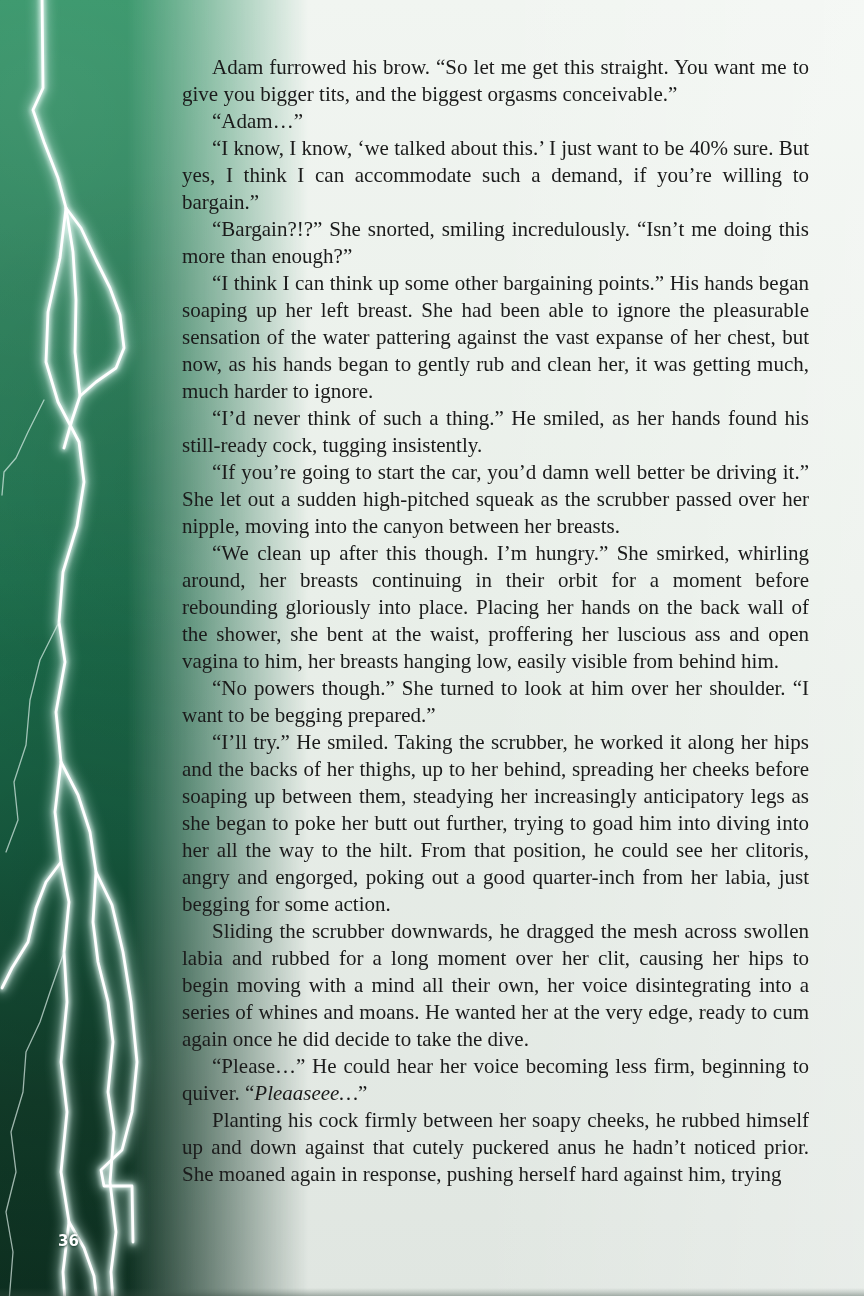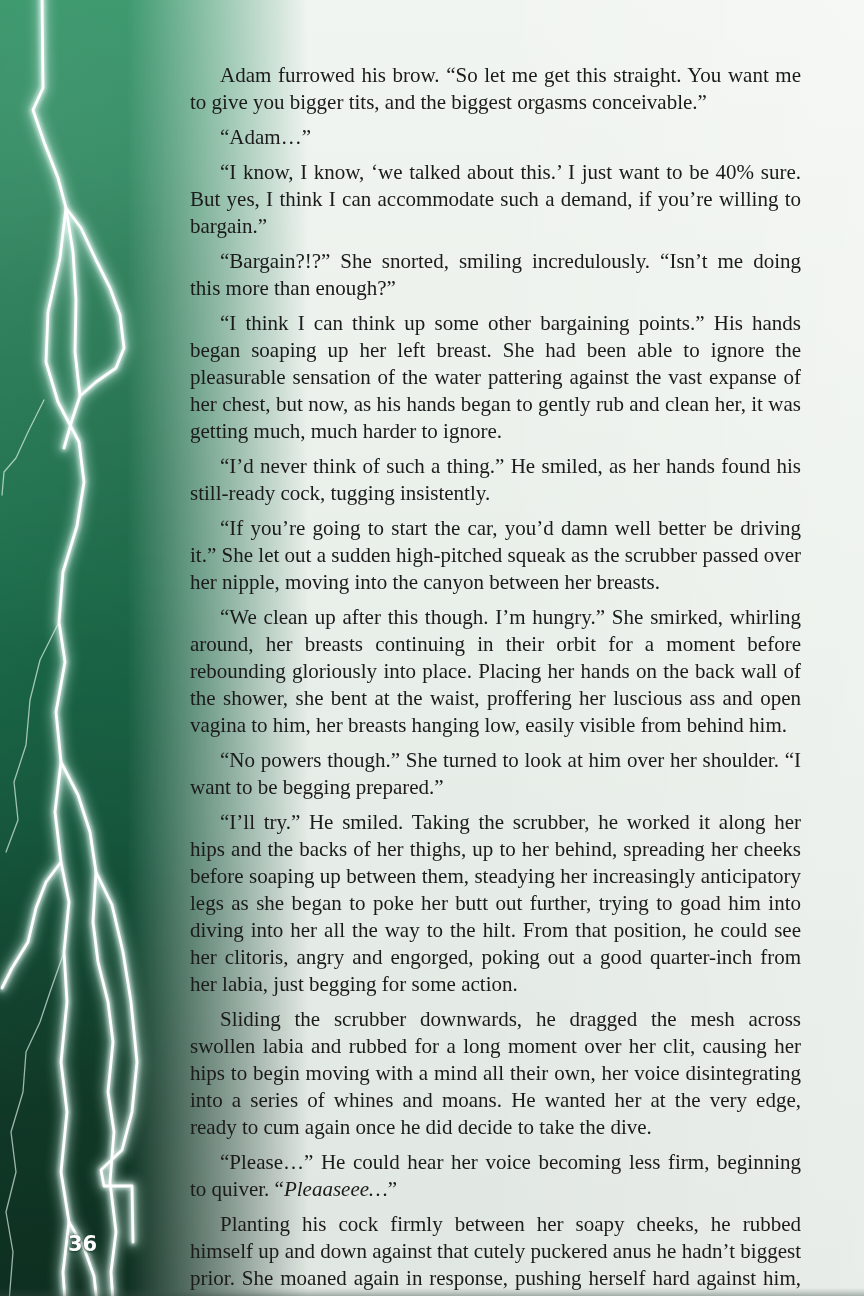--- a/index.html
+++ b/index.html
@@ -30,25 +30,25 @@
   .lg2 { stroke: #e8fbf6; stroke-width: 6;  opacity: .75; filter: blur(2px); }
   .lgc { stroke: #ffffff; stroke-width: 2.8; }
   .lgf { stroke: #eafaf5; stroke-width: 1.3; opacity: .65; filter: blur(.4px); }
   .lightning path, .lightning use { fill: none; stroke-linecap: round; stroke-linejoin: round; }
   .page-text {
     position: absolute; left: 182px; top: 54px; width: 627px;
     font-size: 21px; line-height: 27px;
     text-align: justify;
     color: #1b1b1b;
   }
-  .page-text p { margin: 8px; text-indent: 30px; }
+  .page-text p { margin: 0; text-indent: 30px; }
   .page-number {
-    position: absolute; left: 68px; top: 1232px;
+    position: absolute; left: 58px; top: 1232px;
     font-family: "DejaVu Sans", sans-serif;
-    font-weight: bold; font-size: 21px;
+    font-weight: bold; font-size: 15px;
     color: #ffffff;
     text-shadow: 0 0 4px rgba(15,55,40,0.9), 0 1px 2px rgba(15,55,40,0.7);
   }
   .bottom-edge {
     position: absolute; left: 0; bottom: 0; width: 100%; height: 8px;
     background: linear-gradient(to bottom, rgba(70,90,80,0) 0%, rgba(70,90,80,0.18) 50%, rgba(55,75,65,0.38) 100%);
   }
 </style>
 </head>
 <body>
@@ -110,18 +110,18 @@
     <p><span>“I know, I know, ‘we talked about this.’  I just want to be 40% sure.  But yes, I think I can accommodate such a demand, if you’re willing to bargain.”</span></p>
     <p><span>“Bargain?!?”  She snorted, smiling incredulously.  “Isn’t me doing this more than enough?”</span></p>
     <p><span>“I think I can think up some other bargaining points.”  His hands began soaping up her left breast.  She had been able to ignore the pleasurable sensation of the water pattering against the vast expanse of her chest, but now, as his hands began to gently rub and clean her, it was getting much, much harder to ignore.</span></p>
     <p><span>“I’d never think of such a thing.”  He smiled, as her hands found his still-ready cock, tugging insistently.</span></p>
     <p><span>“If you’re going to start the car, you’d damn well better be driving it.”  She let out a sudden high-pitched squeak as the scrubber passed over her nipple, moving into the canyon between her breasts.</span></p>
     <p><span>“We clean up after this though.  I’m hungry.”  She smirked, whirling around, her breasts continuing in their orbit for a moment before rebounding gloriously into place.  Placing her hands on the back wall of the shower, she bent at the waist, proffering her luscious ass and open vagina to him, her breasts hanging low, easily visible from behind him.</span></p>
     <p><span>“No powers though.”  She turned to look at him over her shoulder.  “I want to be begging prepared.”</span></p>
     <p><span>“I’ll try.”  He smiled.  Taking the scrubber, he worked it along her hips and the backs of her thighs, up to her behind, spreading her cheeks before soaping up between them, steadying her increasingly anticipatory legs as she began to poke her butt out further, trying to goad him into diving into her all the way to the hilt.  From that position, he could see her clitoris, angry and engorged, poking out a good quarter-inch from her labia, just begging for some action.</span></p>
     <p><span>Sliding the scrubber downwards, he dragged the mesh across swollen labia and rubbed for a long moment over her clit, causing her hips to begin moving with a mind all their own, her voice disintegrating into a series of whines and moans.  He wanted her at the very edge, ready to cum again once he did decide to take the dive.</span></p>
     <p><span>“Please…”  He could hear her voice becoming less firm, beginning to quiver.  “</span><em>Pleaaseee…</em><span>”</span></p>
-    <p><span>Planting his cock firmly between her soapy cheeks, he rubbed himself up and down against that cutely puckered anus he hadn’t biggest prior.  She moaned again in response, pushing herself hard against him, trying</span></p>
+    <p><span>Planting his cock firmly between her soapy cheeks, he rubbed himself up and down against that cutely puckered anus he hadn’t noticed prior.  She moaned again in response, pushing herself hard against him, trying</span></p>
   </div>
 
 <div class="page-number" style="color: rgb(255, 255, 255);">36</div>
 
 <div class="bottom-edge"></div>
 
 </body></html>

